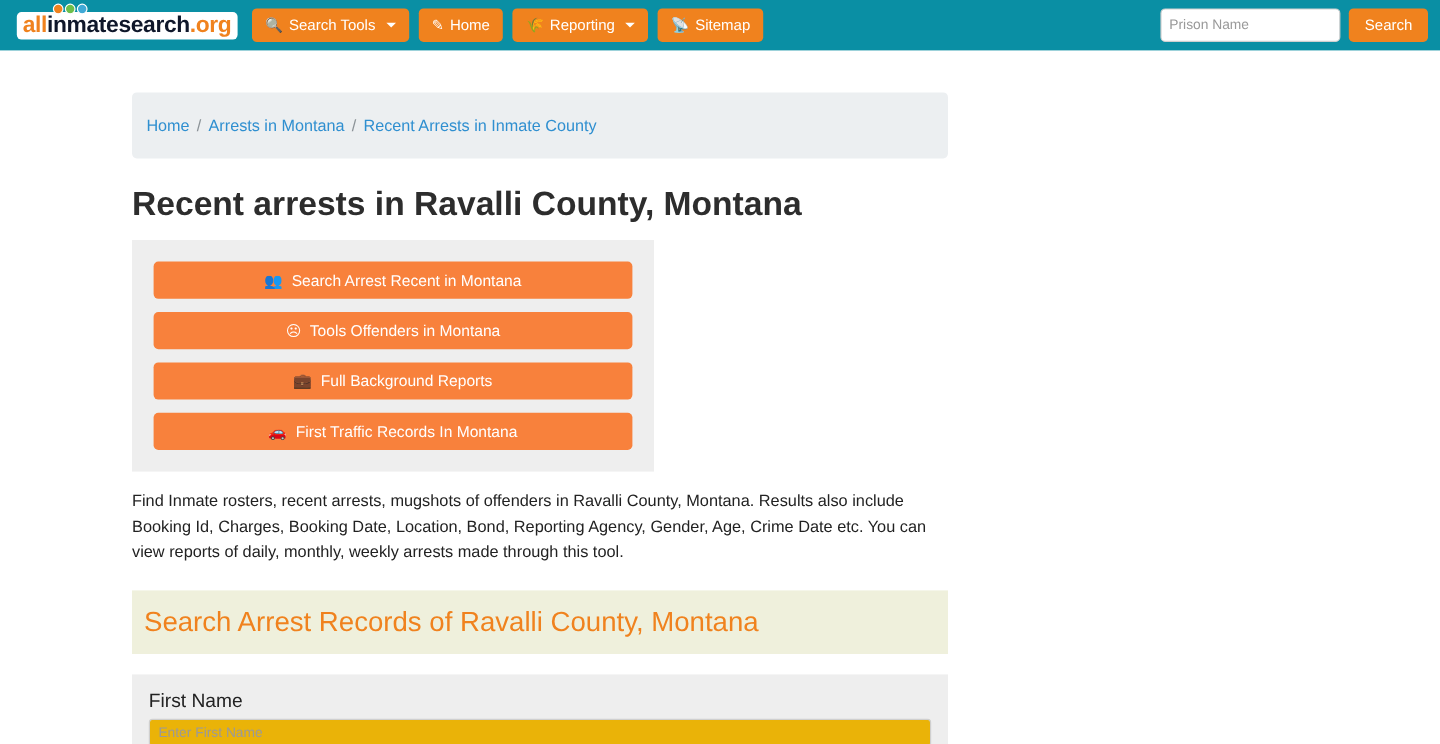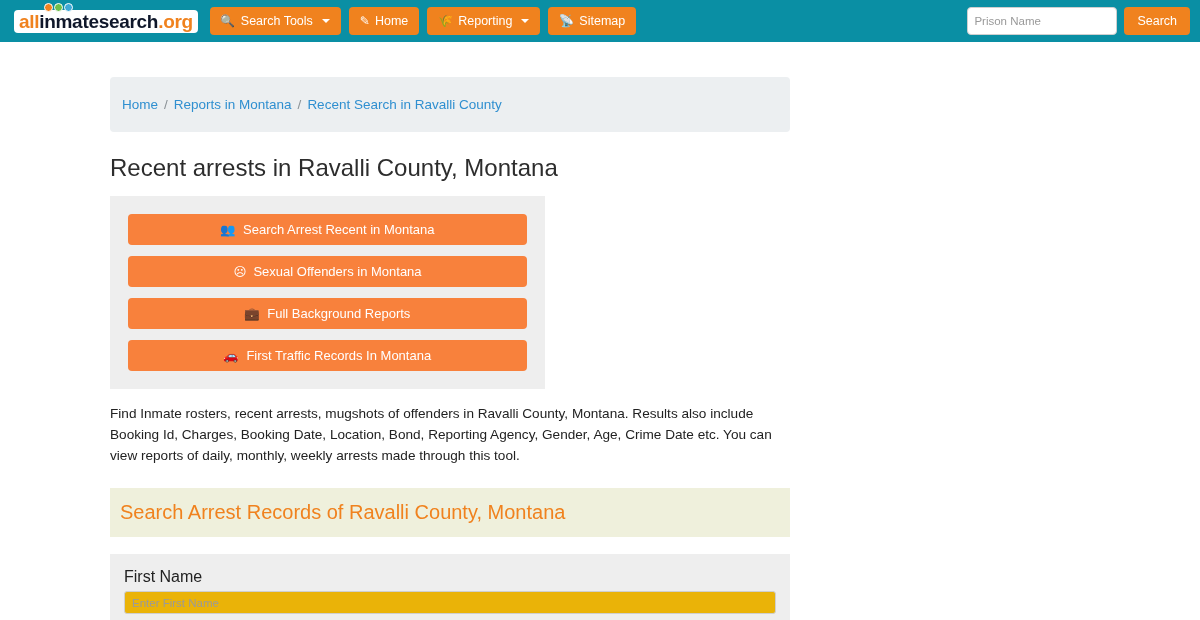--- a/index.html
+++ b/index.html
@@ -140,22 +140,22 @@
     gap: 6px;
     width: 680px;
   }
   .breadcrumb a {
     color: #2f8fd0;
     text-decoration: none;
   }
   .breadcrumb .sep { color: #8a9196; }
 
   h1.page-title {
-    font-size: 24px;
-    font-weight: normal;
+    font-size: 28px;
+    font-weight: bold;
     color: #2d2d2d;
     margin: 22px 0 14px 0;
   }
 
   .btn-panel {
     background: #eeeeee;
     width: 435px;
     padding: 18px;
     display: flex;
     flex-direction: column;
@@ -181,21 +181,21 @@
     color: #222;
     line-height: 1.55;
     margin-top: 14px;
     width: 680px;
   }
   .intro b { font-weight: normal; }
 
   .section-banner {
     background: #eff0dc;
     color: #f0821e;
-    font-size: 20px;
+    font-size: 23px;
     padding: 13px 10px;
     margin-top: 22px;
     width: 680px;
   }
 
   .form-panel {
     background: #eeeeee;
     width: 680px;
     margin-top: 17px;
     padding: 14px 14px 10px 14px;
@@ -267,35 +267,35 @@
     <button class="search-btn">Search</button>
   </div>
 </div>
 
 <div class="page">
   <div class="container">
 
     <div class="breadcrumb">
       <a href="#">Home</a>
       <span class="sep">/</span>
-      <a href="#">Reports in Montana</a>
+      <a href="#">Arrests in Montana</a>
       <span class="sep">/</span>
-      <a href="#">Recent Search in Ravalli County</a>
+      <a href="#">Recent Arrests in Inmate County</a>
     </div>
 
     <h1 class="page-title">Recent arrests in Ravalli County, Montana</h1>
 
     <div class="btn-panel">
       <button class="big-btn">
         <span class="bicon">👥</span>
         <span>Search Arrest Recent in Montana</span>
       </button>
       <button class="big-btn">
         <span class="bicon">☹</span>
-        <span>Sexual Offenders in Montana</span>
+        <span>Tools Offenders in Montana</span>
       </button>
       <button class="big-btn">
         <span class="bicon">💼</span>
         <span>Full Background Reports</span>
       </button>
       <button class="big-btn">
         <span class="bicon">🚗</span>
         <span>First Traffic Records In Montana</span>
       </button>
     </div>

